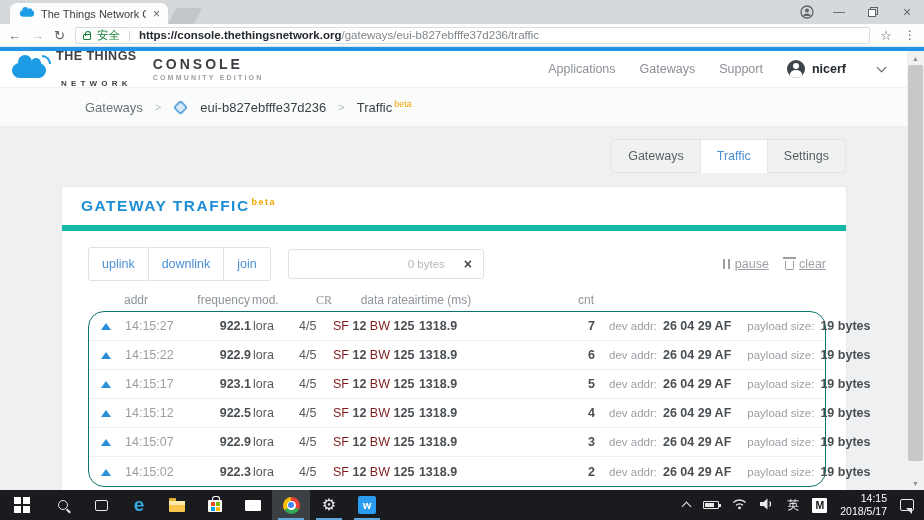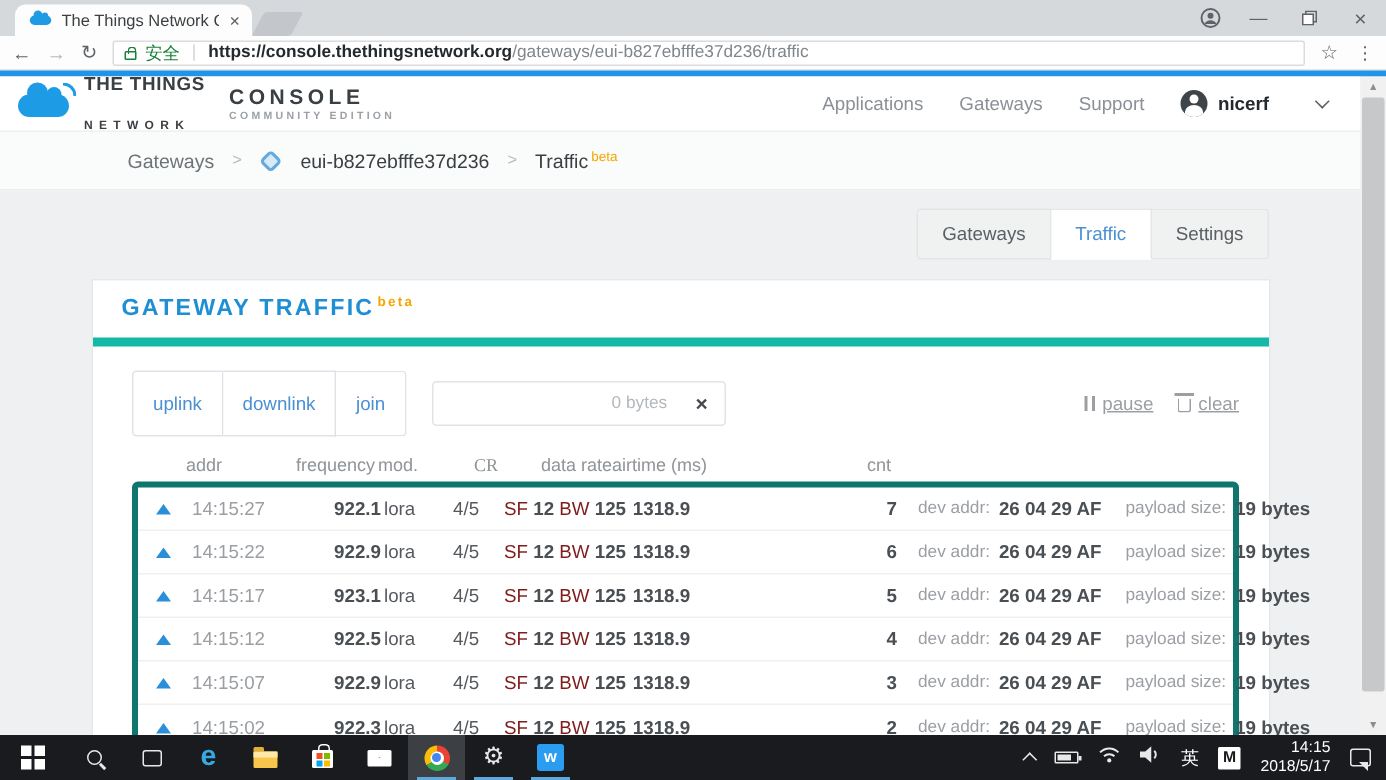--- a/index.html
+++ b/index.html
@@ -41,21 +41,21 @@
   .vscroll .arr.down { position:absolute; bottom:0; }
 
   
   .site-header { height:36px; background:#fff; display:flex; align-items:center; padding:0 22px 0 12px; }
   .logo-cloud { position:relative; width:34px; height:15px; background:#1d9ce5; border-radius:10px; margin-right:10px; margin-top:2px; }
   .logo-cloud::before { content:''; position:absolute; left:6px; top:-8px; width:14px; height:14px; background:#1d9ce5; border-radius:50%; }
   .logo-cloud::after { content:''; position:absolute; right:5px; top:-5px; width:10px; height:10px; background:#1d9ce5; border-radius:50%; }
   .sig { position:absolute; right:-5px; top:-8px; width:9px; height:9px; border:2px solid #1d9ce5; border-left:none; border-bottom:none; border-radius:0 9px 0 0; }
   .brand-text { line-height:1; margin-right:16px; }
   .brand-l1 { font-size:12.5px; font-weight:bold; color:#3a3f44; letter-spacing:0.5px; }
-  .brand-l2 { font-size:8px; color:#3a3f44; letter-spacing:4.2px; margin-top:18px; font-weight:bold; }
+  .brand-l2 { font-size:8px; color:#3a3f44; letter-spacing:4.2px; margin-top:18px; font-weight:bold;text-align:center; }
   .console-text { line-height:1; }
   .console-l1 { font-size:14px; font-weight:bold; color:#3a3f44; letter-spacing:3px; }
   .console-l2 { font-size:7px; color:#9aa0a6; letter-spacing:2.2px; margin-top:3px; font-weight:bold; }
   .site-nav { margin-left:auto; display:flex; align-items:center; gap:24px; }
   .site-nav-item { font-size:12.5px; color:#8b9096; }
   .user-block { display:flex; align-items:center; gap:7px; }
   .avatar { width:18px; height:18px; border-radius:50%; background:#3f4449; position:relative; overflow:hidden; }
   .avatar::before { content:''; position:absolute; left:6px; top:3px; width:6px; height:6px; border-radius:50%; background:#fff; }
   .avatar::after { content:''; position:absolute; left:3px; top:10px; width:12px; height:9px; border-radius:50% 50% 0 0; background:#fff; }
   .username { font-size:12.5px; font-weight:bold; color:#24292e; }
@@ -78,40 +78,40 @@
   .seg-tab:last-child { border-radius:0 3px 3px 0; }
   .seg-tab.active { background:#fff; color:#4a90d2; border-bottom-color:#fff; }
 
   .card { width:784px; margin:14px 0 0 62px; background:#fff; height:303px; box-shadow:0 0 0 1px rgba(0,0,0,0.03); }
   .card-head { height:44px; border-bottom:6px solid #14b8a6; display:flex; align-items:center; padding-left:19px; }
   .card-title { font-size:15.5px; font-weight:bold; color:#1e8fd5; letter-spacing:1.5px; }
   .card-body { padding:0 20px 0 26px; }
 
   .controls-row { margin-top:16px; display:flex; align-items:center; }
   .filter-group { display:flex; }
-  .filter-btn { height:44px; padding:0 13px; display:flex; align-items:center; font-size:12.5px; color:#4a90d2;
+  .filter-btn { height:34px; padding:0 13px; display:flex; align-items:center; font-size:12.5px; color:#4a90d2;
                 background:#fff; border:1px solid #dfe3e8; border-left:none; }
   .filter-btn:first-child { border-left:1px solid #dfe3e8; border-radius:3px 0 0 3px; }
   .filter-btn:last-child { border-radius:0 3px 3px 0; }
   .bytes-box { margin-left:17px; width:196px; height:30px; border:1px solid #dfe3e8; border-radius:3px; display:flex; align-items:center; overflow:hidden; background:#fff; }
   .bytes-input { flex:1; border:none; outline:none; height:100%; text-align:right; font-size:11.5px; color:#b3b8bd; padding-right:8px; font-family:inherit; background:transparent; }
   .bytes-clear { width:30px; height:100%; display:flex; align-items:center; justify-content:center; font-size:14px; font-weight:bold; color:#45494d; }
   .stream-controls { margin-left:auto; display:flex; align-items:center; gap:16px; }
   .ctl-link { display:flex; align-items:center; gap:5px; font-size:12.5px; color:#9b9fa4; }
   .ctl-link .txt { text-decoration:underline; }
   .pause-ic { width:7px; height:10px; border-left:2.5px solid #9b9fa4; border-right:2.5px solid #9b9fa4; }
   .trash-ic { position:relative; width:9px; height:9px; border:1.4px solid #9b9fa4; border-top:none; border-radius:0 0 2px 2px; margin-top:2px; }
   .trash-ic::before { content:''; position:absolute; left:-3px; top:-3.5px; width:13px; height:1.8px; background:#9b9fa4; }
 
   .grid-cols { display:grid; grid-template-columns:24px 68px 58px 46px 36px 76px 58px 128px 1fr; align-items:center; }
   .thead-row { margin-top:10px; height:18px; padding:0 12px; font-size:12px; color:#8f9499; }
   .h-time{text-align:left;} .h-freq{text-align:right;} .h-mod{text-align:left;padding-left:2px;} .h-cr{text-align:right;padding-left:2px;font-family:Liberation Serif, serif;}
   .h-dr{text-align:right;} .h-air{text-align:center; white-space:nowrap;} .h-cnt{text-align:right;}
 
-  .rows-box { margin-top:2px; border:4px solid #0f766e; border-radius:4px; background:#fff; }
+  .rows-box { margin-top:2px; border:1px solid #0f766e; border-radius:16px; background:#fff; }
   .trow { height:29px; padding:0 12px; border-bottom:1px solid #efefef; font-size:12.5px; }
   .trow:last-child { border-bottom:none; }
   .up-tri { width:0; height:0; border-left:5px solid transparent; border-right:5px solid transparent; border-bottom:7px solid #2a8fd8; display:inline-block; }
   .c-time { color:#9b9fa4; }
   .c-freq { text-align:right; color:#4a4f54; font-weight:bold; }
   .c-mod { padding-left:2px; color:#55595e; }
   .c-cr { padding-left:2px; color:#55595e; }
   .c-dr { text-align:right; white-space:nowrap; }
   .c-dr .lbl { color:#7f1d1d; }
   .c-dr b { color:#4a4f54; }

